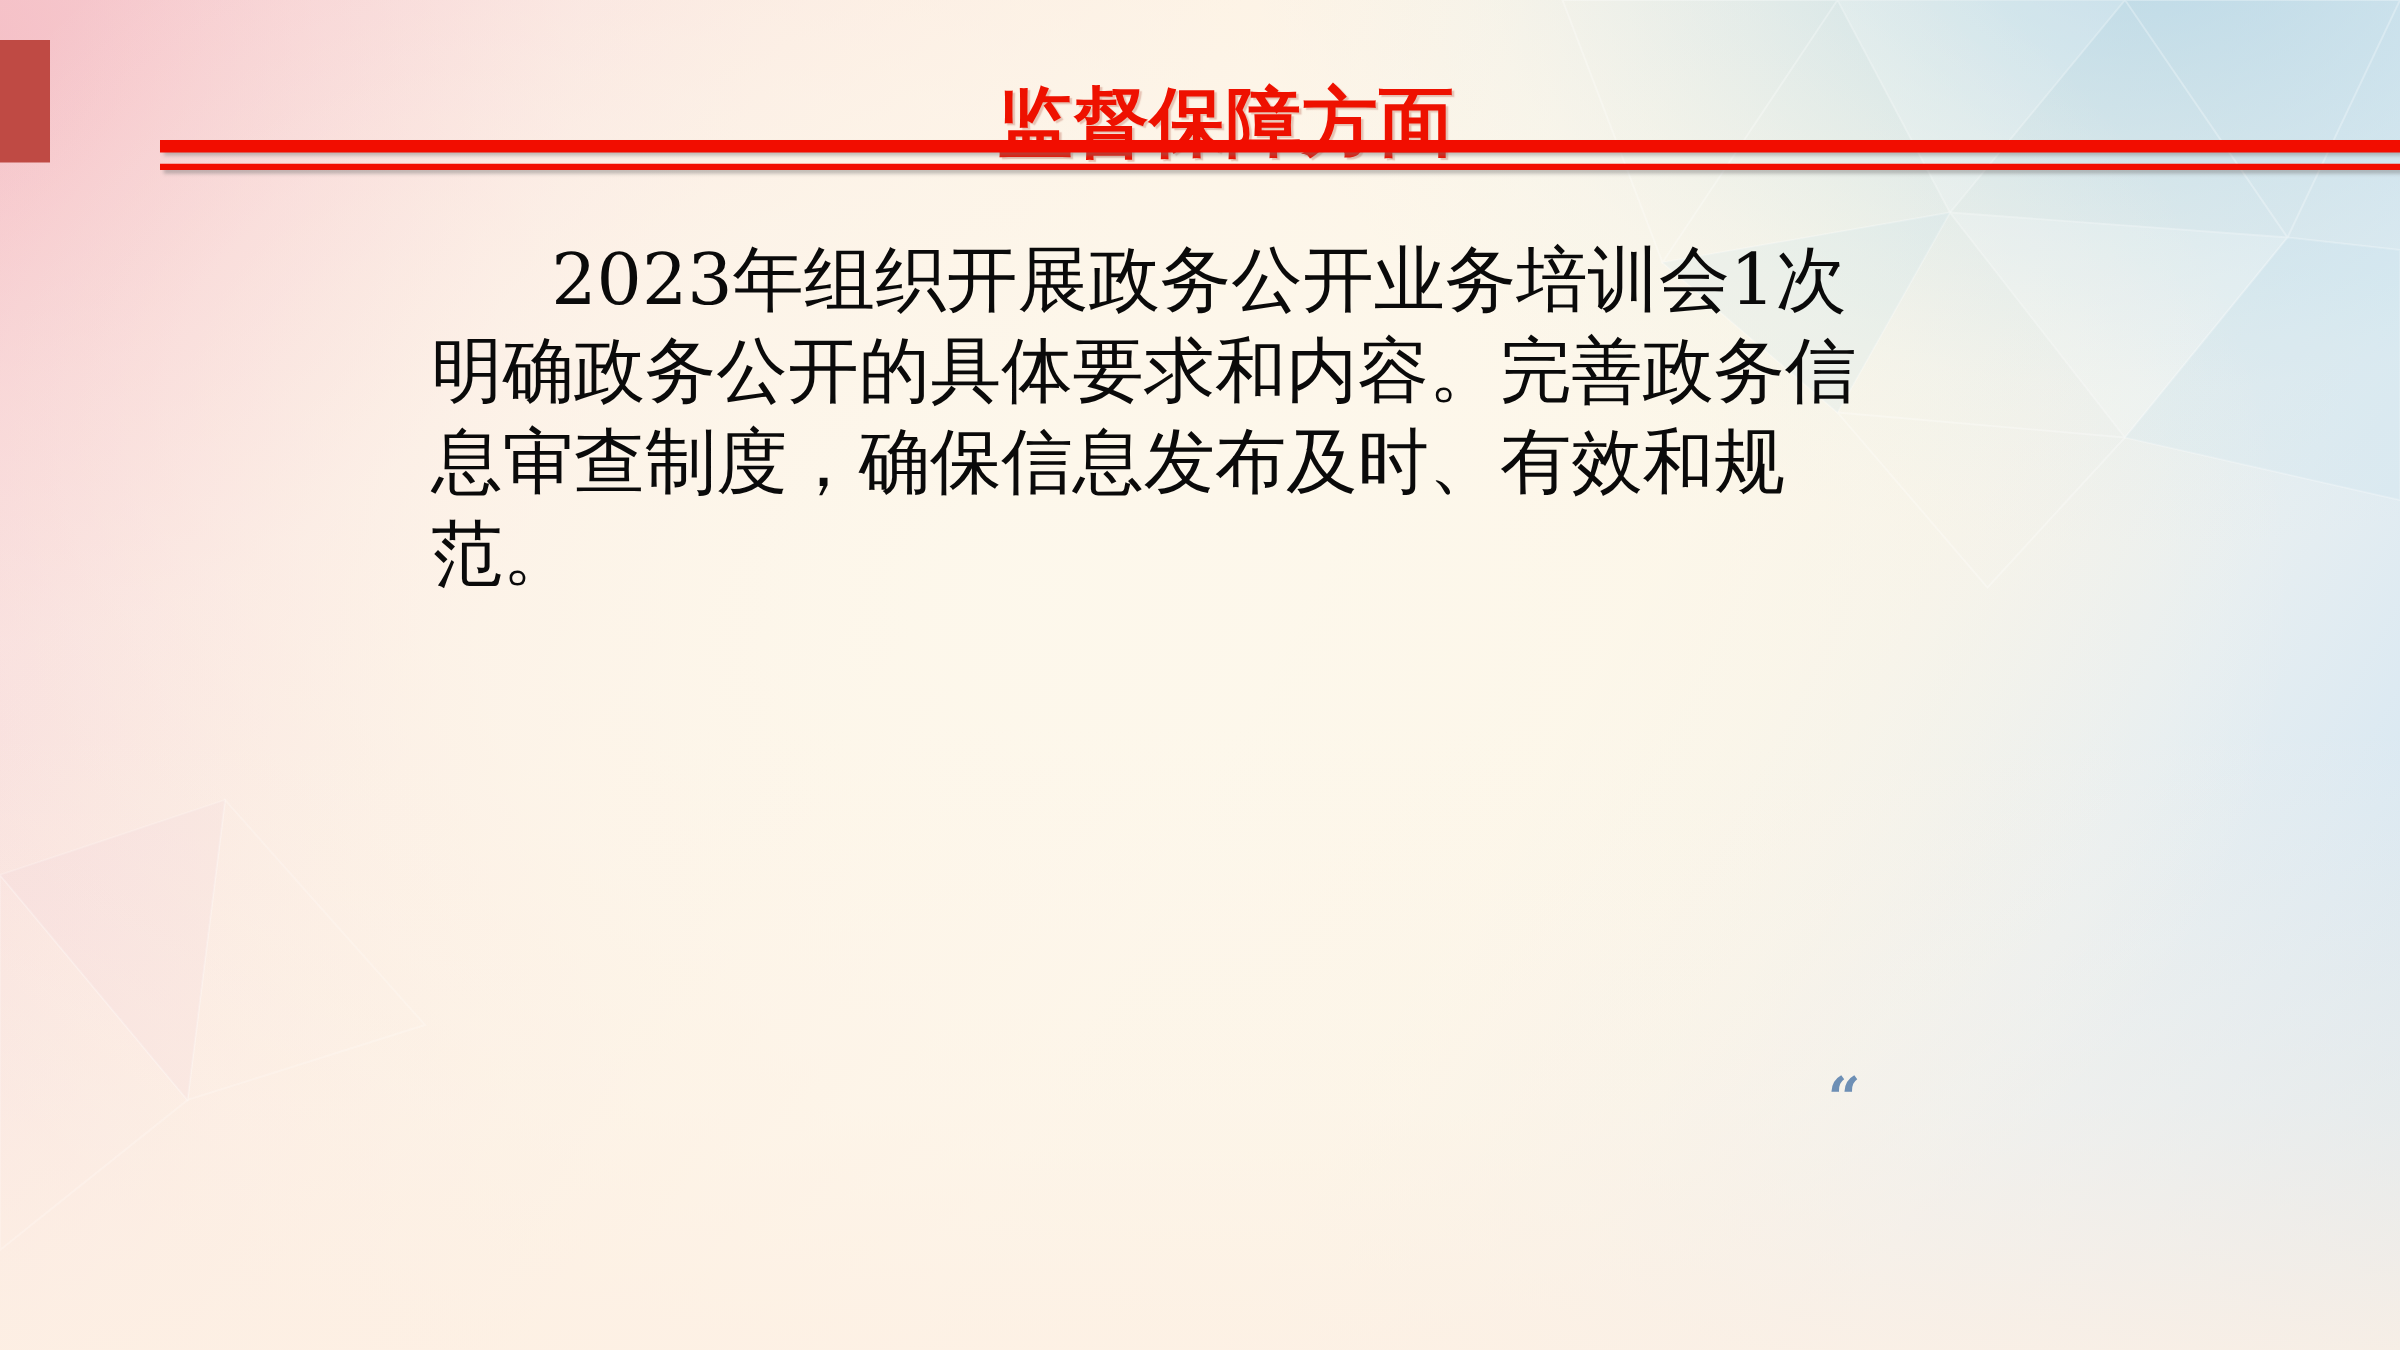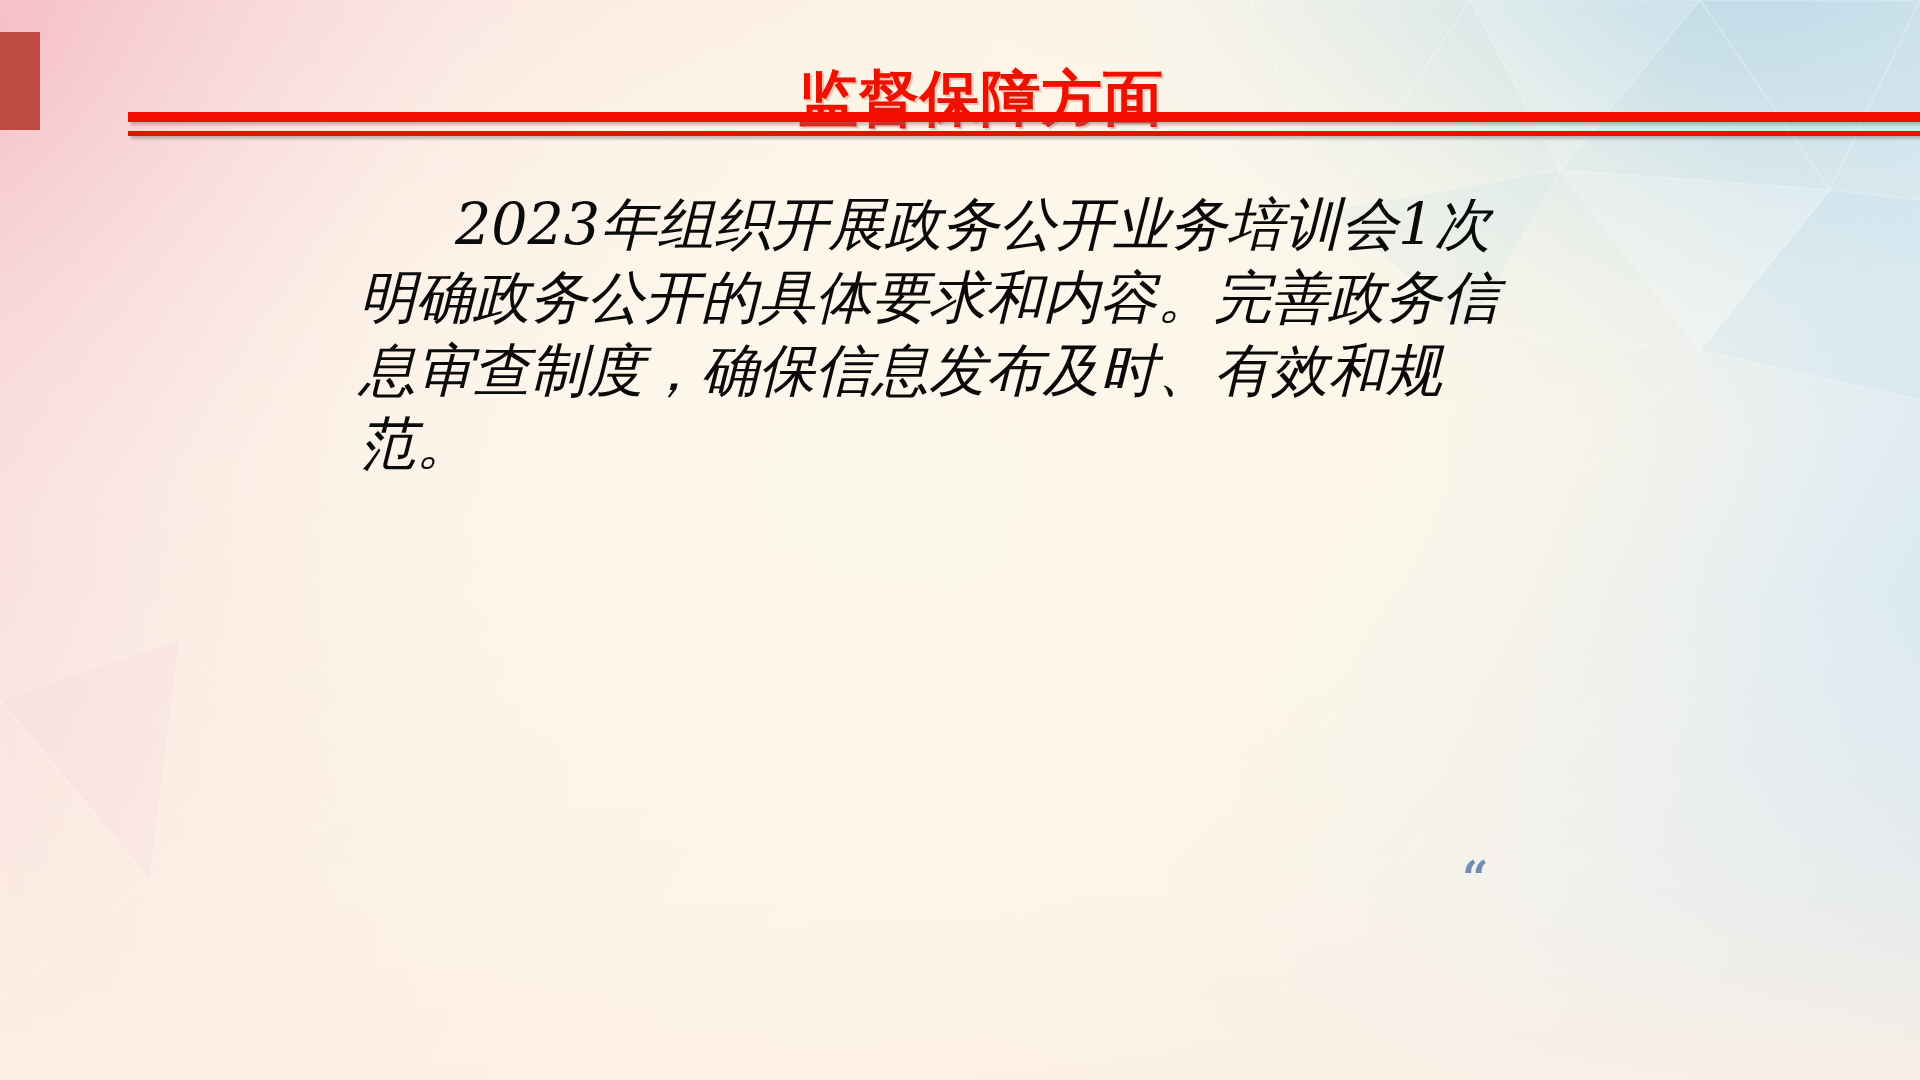--- a/index.html
+++ b/index.html
@@ -125,24 +125,23 @@
     right: 0;
     background: #f20d00;
     box-shadow: 3px 3px 3px rgba(120,120,120,0.45);
   }
   .rule-thick { top: 0;  height: 10px; }
   .rule-thin  { top: 19px; height: 5px; }
 
   
   .body-block {
     position: absolute;
-    left: 359px;
+    left: 345px;
     top: 188px;
     width: 1180px;
-    font-style: italic;
   }
   .body-text {
     margin: 0;
     font-family: "DejaVu Serif", "Liberation Serif", serif;
     font-size: 57px;
     line-height: 1.28;
     color: #0a0a0a;
     text-indent: 96px;
     text-align: left;
     letter-spacing: 0px;

